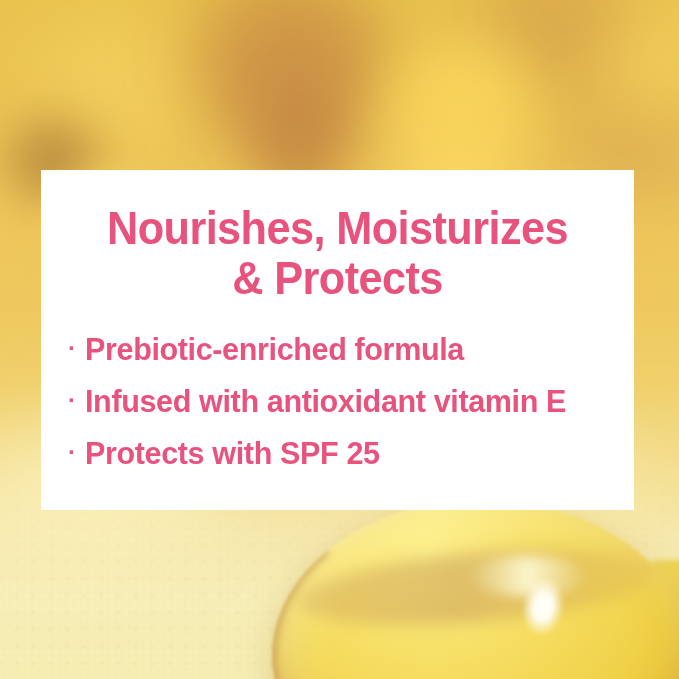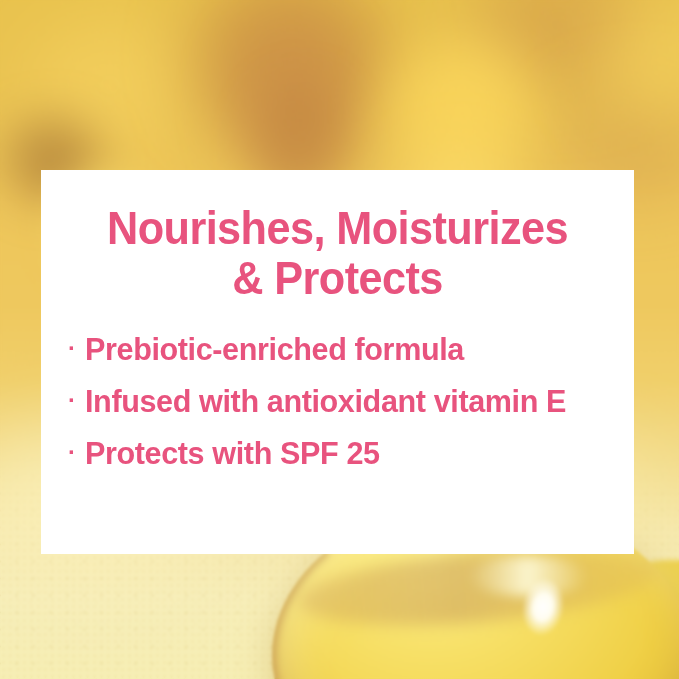--- a/index.html
+++ b/index.html
@@ -165,21 +165,21 @@
     -webkit-backdrop-filter: blur(1.5px);
     pointer-events: none;
   }
 
   
   .card {
     position: absolute;
     left: 41px;
     top: 170px;
     width: 593px;
-    height: 384px;
+    height: 340px;
     background: #ffffff;
     box-sizing: border-box;
     padding: 34px 0 0 0;
   }
 
   .headline {
     margin: 0;
     padding: 0 28px;
     text-align: center;
     color: #e8537e;

